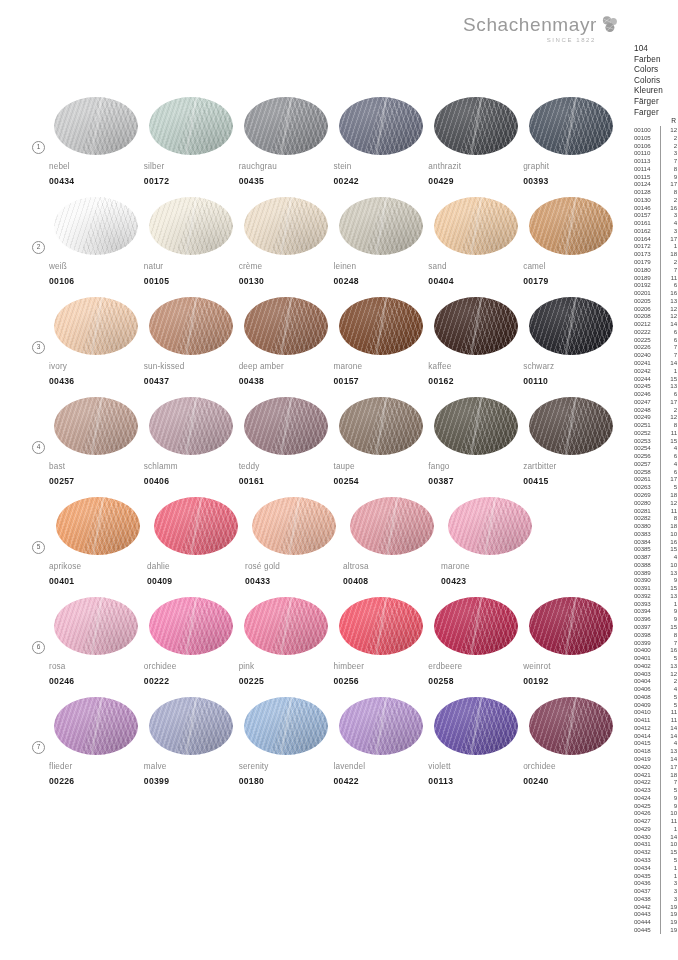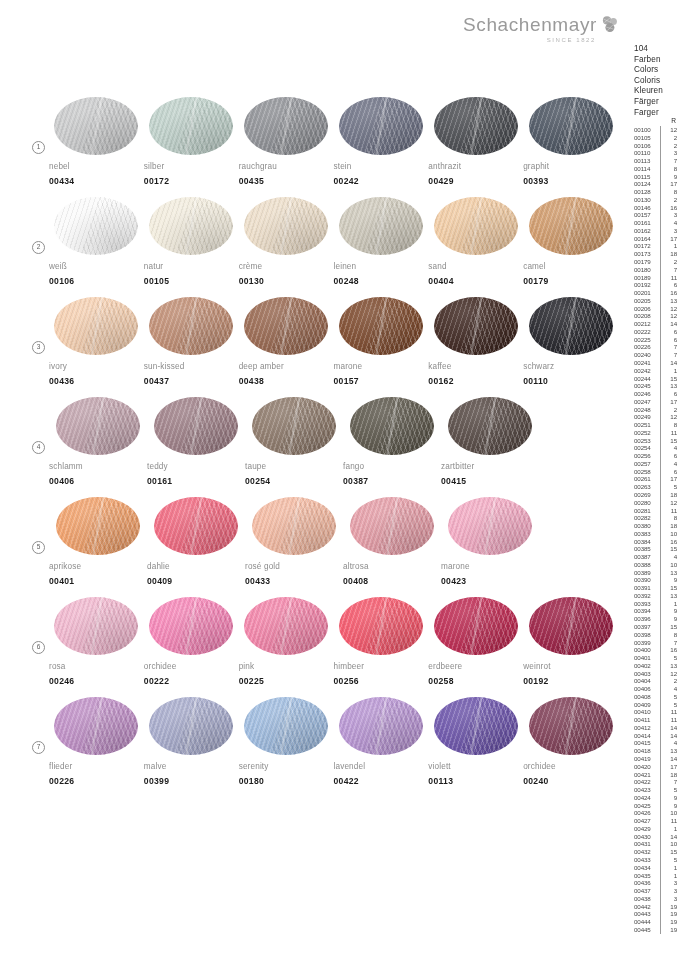--- a/index.html
+++ b/index.html
@@ -948,20 +948,30 @@
           </div>
           <div class="cell-name">schwarz</div>
           <div class="cell-code">00110</div>
         </div>
       </div>
     </div>
     <div class="swatch-row">
       <div class="row-badge">4</div>
       <div class="row-cells">
         <div class="cell">
+          <div class="ball" style="background: rgb(196, 162, 148);">
+            <div class="strands"></div>
+            <div class="strands2"></div>
+            <div class="seam"></div>
+            <div class="shade"></div>
+          </div>
+          <div class="cell-name">bast</div>
+          <div class="cell-code">00257</div>
+        </div>
+        <div class="cell">
           <div class="ball" style="background: rgb(192, 162, 172);">
             <div class="strands"></div>
             <div class="strands2"></div>
             <div class="seam"></div>
             <div class="shade"></div>
           </div>
           <div class="cell-name">schlamm</div>
           <div class="cell-code">00406</div>
         </div>
         <div class="cell">

